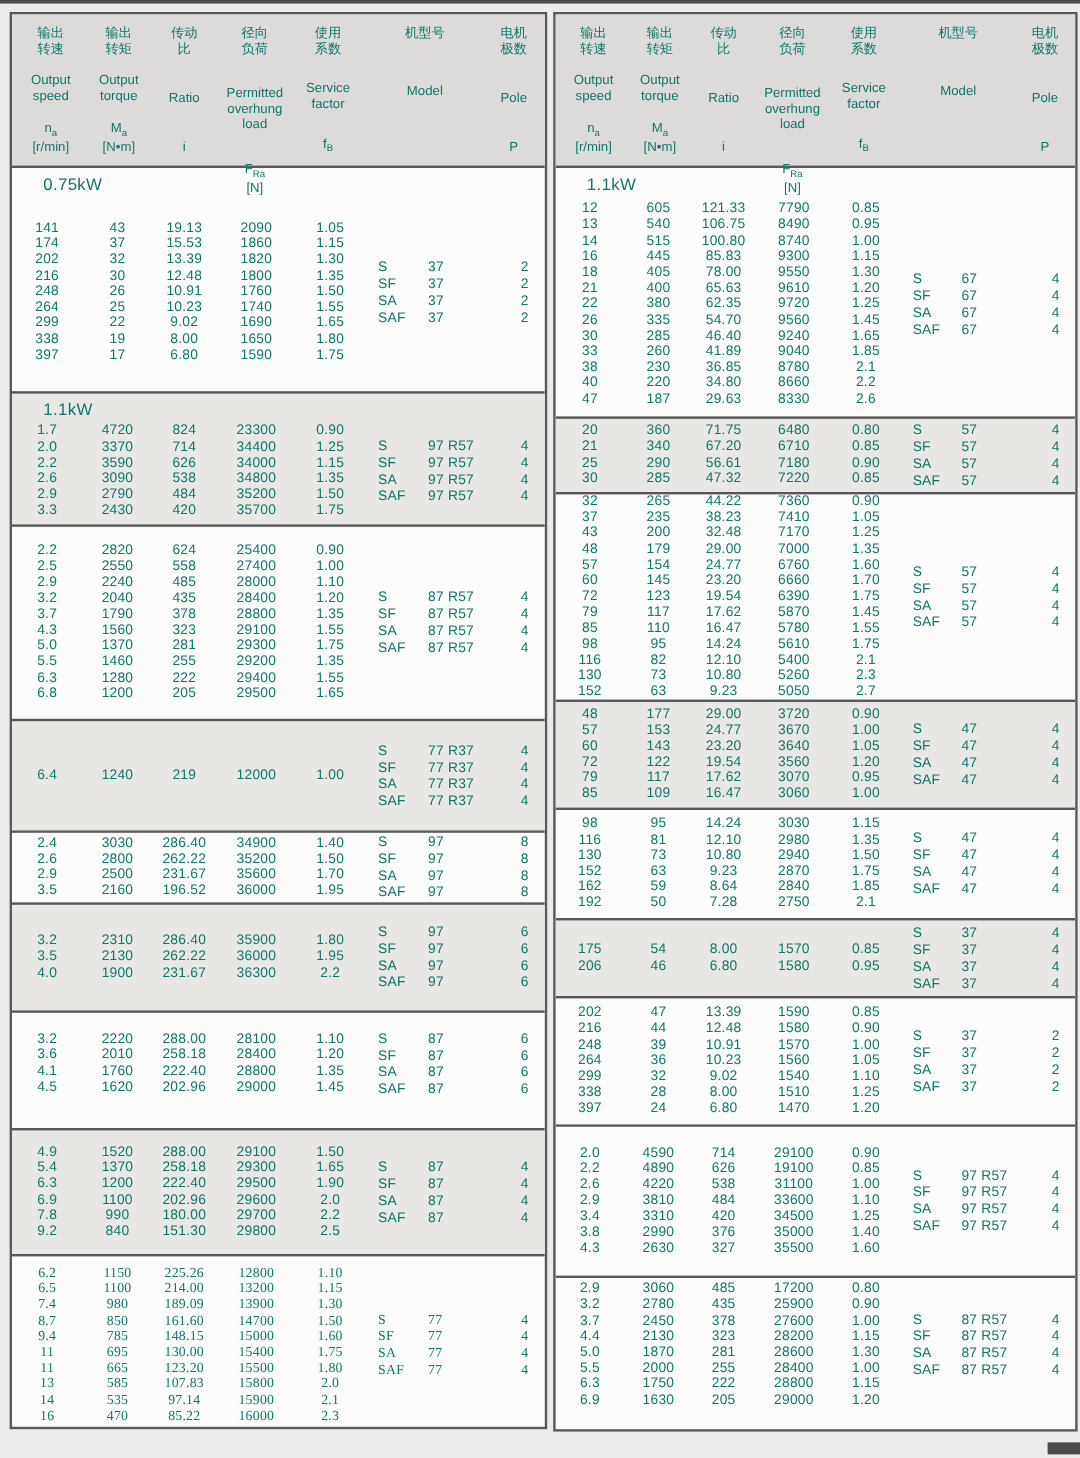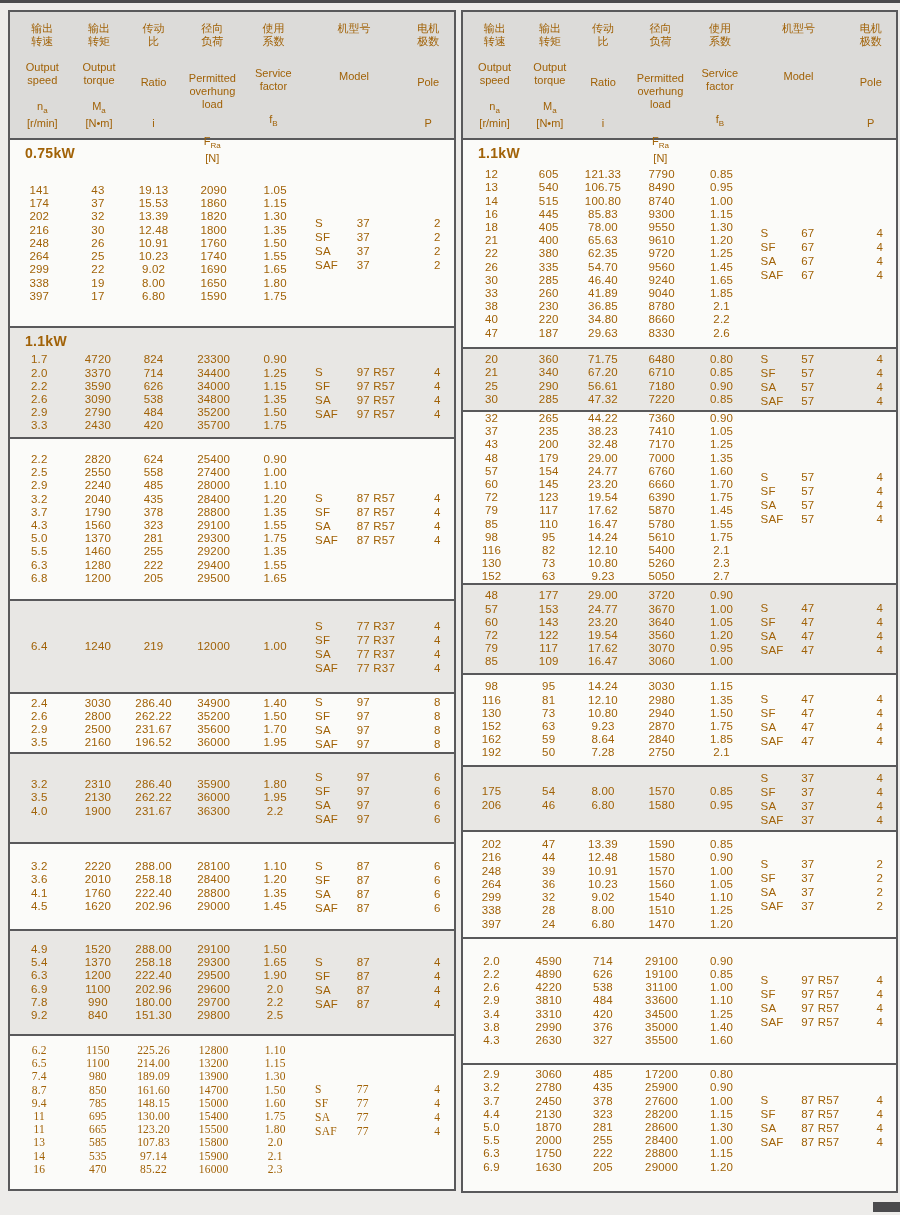--- a/index.html
+++ b/index.html
@@ -1,20 +1,20 @@
 <!DOCTYPE html>
 <html><head>
 <meta charset="utf-8">
 <style>
   html,body { margin:0; padding:0; }
   .page {
     position:relative; width:900px; height:1215px;
     background:#edecea; overflow:hidden;
     font-family:"Liberation Sans","DejaVu Sans",sans-serif;
-    color:#a16207;
+    color:#0f766e;
   }
   .topline { position:absolute; top:0; left:0; width:100%; height:3px; background:#4b4b4d; }
   .tbox {
     position:absolute; top:10px; background:#fbfbf9;
     border:2px solid #59595b; box-sizing:border-box; overflow:hidden;
   }
   #left-box  { left:8px;  width:448px; height:1181px; }
   #right-box { left:461px; width:437px; height:1183px; }
 
   .thead {
@@ -28,21 +28,21 @@
   .hc-torque { width:13%; }
   .hc-ratio  { width:12%; }
   .hc-load   { width:15%;gap:24px; }
   .hc-factor { width:13%; }
   .hc-model  { width:24%; }
   .hc-pole   { width:10%; }
 
   .group { display:flex; flex-direction:column; box-sizing:border-box; overflow:hidden; }
   .group.shaded { background:#e8e7e4; }
   .group + .group { border-top:2px solid #59595b; }
-  .group-label { font-size:14px; font-weight:bold; padding:5px 0 0 15px; letter-spacing:0.3px; }
+  .group-label { font-size:14px; font-weight:normal; padding:5px 0 0 26px; letter-spacing:0.3px; }
   .group-body { flex:1; display:flex; align-items:center; }
 
   .numeric { width:66%; }
   .nrow { display:flex; line-height:13.2px; font-size:11.5px; letter-spacing:0.2px; }
   .nc { text-align:center; }
   .nc-speed  { width:20%; }
   .nc-torque { width:20%; }
   .nc-ratio  { width:18%; }
   .nc-load   { width:23%; }
   .nc-factor { width:19%; }
@@ -549,21 +549,21 @@
               <span class="m-pole">6</span>
             </div>
             <div class="mrow">
               <span class="m-name">SAF</span>
               <span class="m-code">87</span>
               <span class="m-pole">6</span>
             </div>
           </div>
         </div>
       </div>
-      <div class="group shaded" style="height: 105px;">
+      <div class="group shaded" style="height: 105px; margin-top: 11px;">
         <div class="group-body">
           <div class="numeric">
             <div class="nrow">
               <span class="nc nc-speed">4.9</span>
               <span class="nc nc-torque">1520</span>
               <span class="nc nc-ratio">288.00</span>
               <span class="nc nc-load">29100</span>
               <span class="nc nc-factor">1.50</span>
             </div>
             <div class="nrow">

